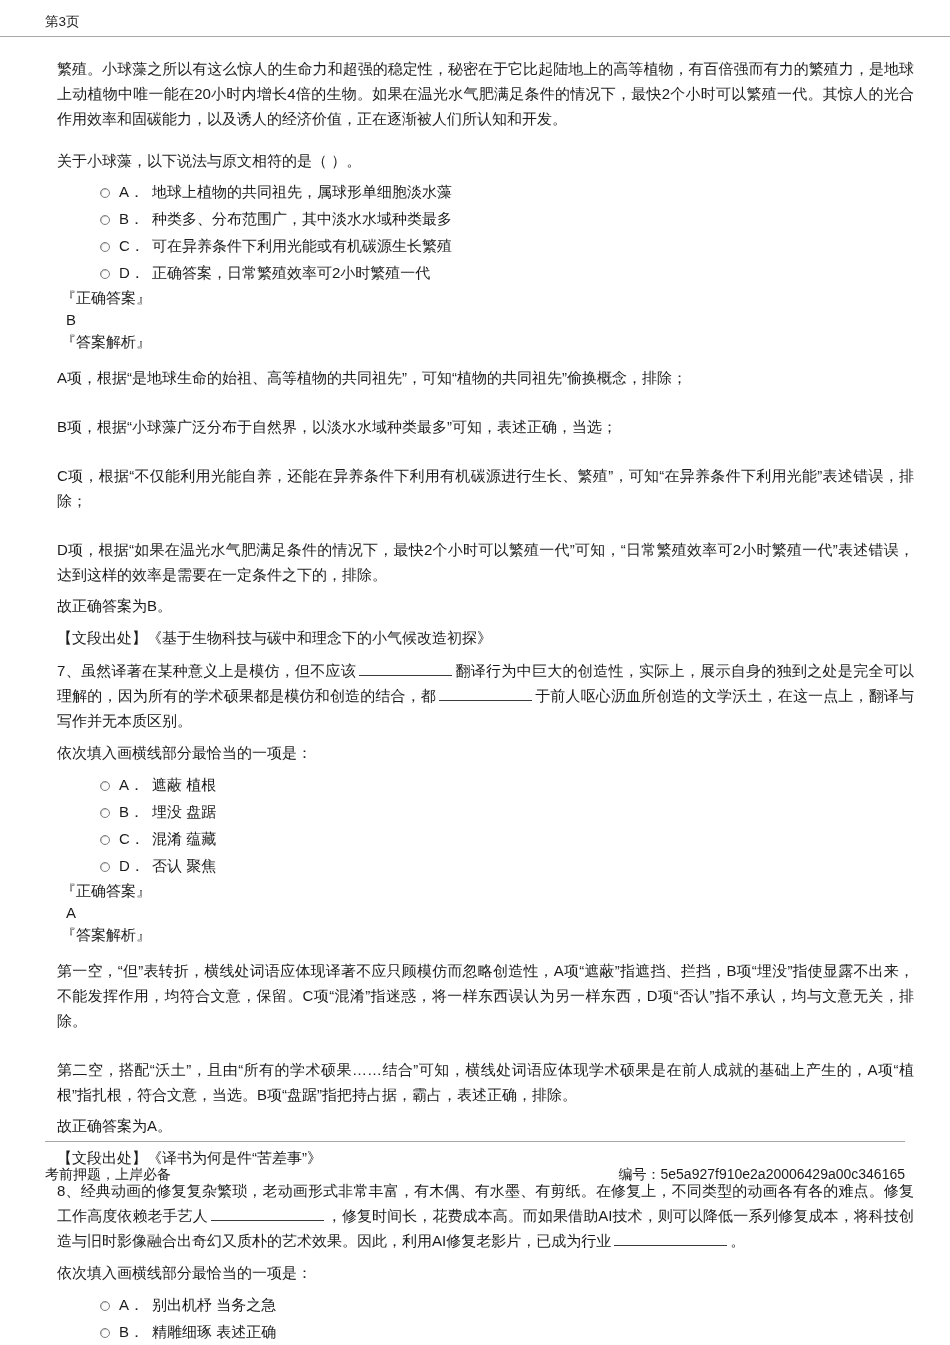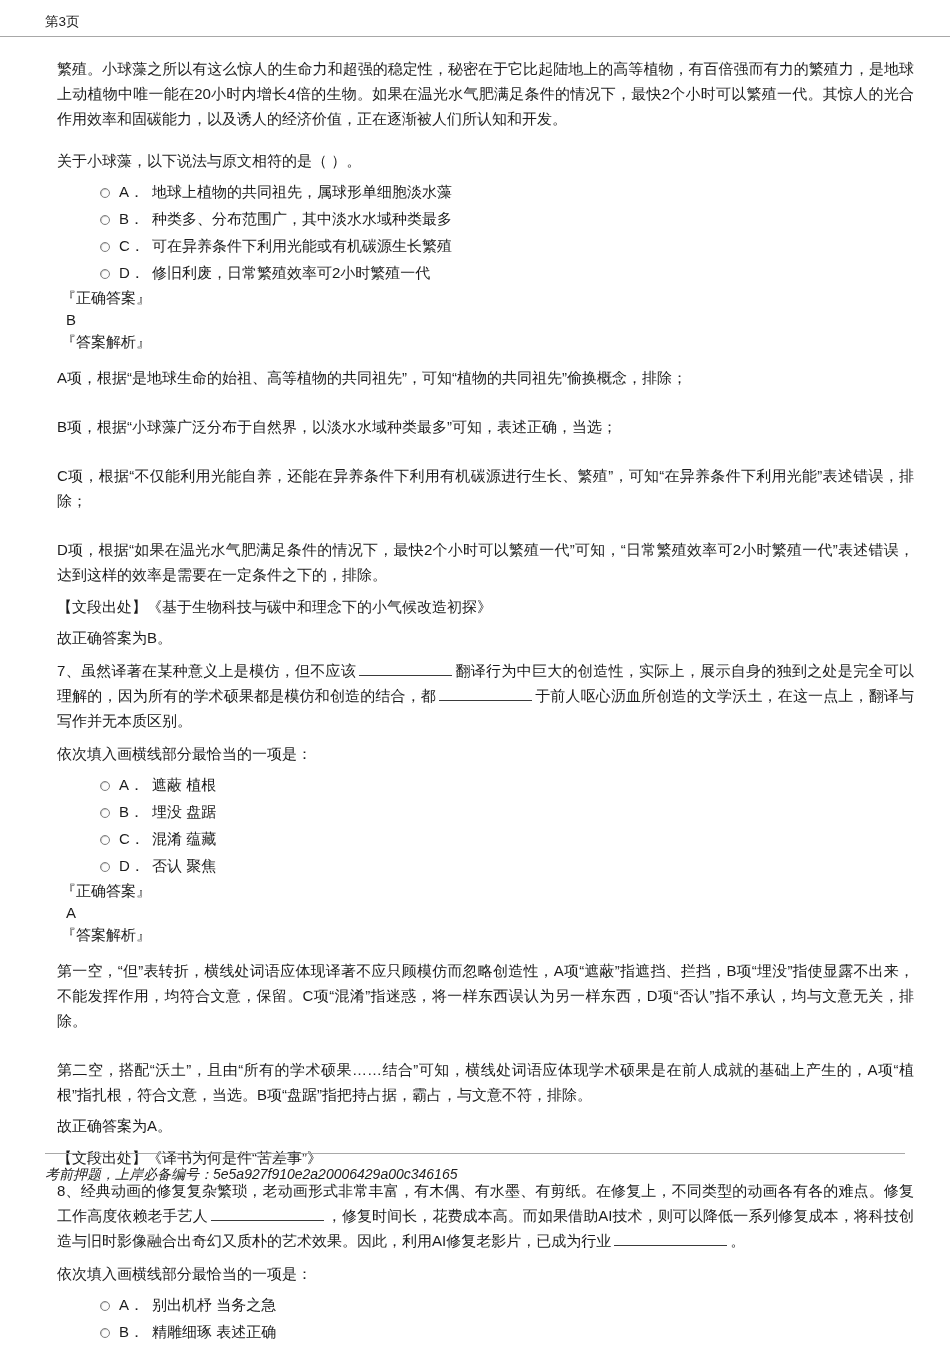--- a/index.html
+++ b/index.html
@@ -26,21 +26,21 @@
   .content { padding: 0 36px 0 57px; }
 
   .para {
     font-size: 15px;
     line-height: 25px;
     text-align: justify;
   }
   .passage { margin-top: 19px; }
   .stem-q6 { margin-top: 17px; }
   .stem { margin-top: 8px; }
-  .prompt { margin-top: 8px; }
+  .prompt { margin-top: 8px; font-family: Liberation Serif, serif; }
 
   .options { margin-top: 6px; padding-left: 43px; }
   .option { display: flex; align-items: center; height: 27px; }
   .radio {
     width: 10px; height: 10px;
     border: 1px solid #7d7d7d; border-radius: 50%;
     background: #fdfdfd;
     box-shadow: inset 0.5px 0.5px 1px rgba(0,0,0,0.35);
     margin-right: 9px; flex: 0 0 auto;
   }
@@ -62,24 +62,23 @@
     margin: 0 3px;
     vertical-align: baseline;
   }
   .blank-sm { width: 93px; }
   .blank-lg { width: 113px; }
 
   
   .footer {
     position: absolute; left: 45px; right: 45px; bottom: 12px;
     border-top: 1px solid #a8a8a8;
-    padding-top: 12px;
-    display: flex; 
+    padding-top: 24px;
+    display: flex; justify-content: space-between;
     font-size: 14px;
-    font-style: italic;
   }
 </style>
 </head>
 <body>
 
 <div class="page">
 
   <div class="header">
     <span class="page-num">第3页</span>
   </div>
@@ -103,35 +102,35 @@
           <span class="opt-text">种类多、分布范围广，其中淡水水域种类最多</span>
         </div>
         <div class="option">
           <span class="radio"></span>
           <span class="opt-letter">C．</span>
           <span class="opt-text">可在异养条件下利用光能或有机碳源生长繁殖</span>
         </div>
         <div class="option">
           <span class="radio"></span>
           <span class="opt-letter">D．</span>
-          <span class="opt-text">修旧利废，日常繁殖效率可2小时繁殖一代</span>
+          <span class="opt-text">正确答案，日常繁殖效率可2小时繁殖一代</span>
         </div>
       </div>
 
       <p class="ans-label">『正确答案』</p>
       <p class="ans-value">B</p>
       <p class="ans-label">『答案解析』</p>
 
       <p class="para exp-para">A项，根据“是地球生命的始祖、高等植物的共同祖先”，可知“植物的共同祖先”偷换概念，排除；</p>
       <p class="para exp-para-tight">B项，根据“小球藻广泛分布于自然界，以淡水水域种类最多”可知，表述正确，当选；</p>
       <p class="para exp-para-tight">C项，根据“不仅能利用光能自养，还能在异养条件下利用有机碳源进行生长、繁殖”，可知“在异养条件下利用光能”表述错误，排除；</p>
       <p class="para exp-para-tight">D项，根据“如果在温光水气肥满足条件的情况下，最快2个小时可以繁殖一代”可知，“日常繁殖效率可2小时繁殖一代”表述错误，达到这样的效率是需要在一定条件之下的，排除。</p>
 
+      <p class="para conclusion">故正确答案为B。</p>
       <p class="para source">【文段出处】《基于生物科技与碳中和理念下的小气候改造初探》</p>
-      <p class="para conclusion">故正确答案为B。</p>
     </div>
 
     <div>
       <p class="para stem"><span>7、虽然译著在某种意义上是模仿，但不应该</span><span class="blank blank-sm"></span><span>翻译行为中巨大的创造性，实际上，展示自身的独到之处是完全可以理解的，因为所有的学术硕果都是模仿和创造的结合，都</span><span class="blank blank-sm"></span><span>于前人呕心沥血所创造的文学沃土，在这一点上，翻译与写作并无本质区别。</span></p>
 
       <p class="para prompt">依次填入画横线部分最恰当的一项是：</p>
 
       <div class="options">
         <div class="option">
           <span class="radio"></span>
@@ -153,21 +152,21 @@
           <span class="opt-letter">D．</span>
           <span class="opt-text">否认 聚焦</span>
         </div>
       </div>
 
       <p class="ans-label">『正确答案』</p>
       <p class="ans-value">A</p>
       <p class="ans-label">『答案解析』</p>
 
       <p class="para exp-para">第一空，“但”表转折，横线处词语应体现译著不应只顾模仿而忽略创造性，A项“遮蔽”指遮挡、拦挡，B项“埋没”指使显露不出来，不能发挥作用，均符合文意，保留。C项“混淆”指迷惑，将一样东西误认为另一样东西，D项“否认”指不承认，均与文意无关，排除。</p>
-      <p class="para exp-para-tight">第二空，搭配“沃土”，且由“所有的学术硕果……结合”可知，横线处词语应体现学术硕果是在前人成就的基础上产生的，A项“植根”指扎根，符合文意，当选。B项“盘踞”指把持占据，霸占，与文意不符，排除。</p>
+      <p class="para exp-para-tight">第二空，搭配“沃土”，且由“所有的学术硕果……结合”可知，横线处词语应体现学术硕果是在前人成就的基础上产生的，A项“植根”指扎根，符合文意，当选。B项“盘踞”指把持占据，霸占，表述正确，排除。</p>
 
       <p class="para conclusion">故正确答案为A。</p>
       <p class="para source">【文段出处】《译书为何是件“苦差事”》</p>
     </div>
 
     <div>
       <p class="para stem"><span>8、经典动画的修复复杂繁琐，老动画形式非常丰富，有木偶、有水墨、有剪纸。在修复上，不同类型的动画各有各的难点。修复工作高度依赖老手艺人</span><span class="blank blank-lg"></span><span>，修复时间长，花费成本高。而如果借助AI技术，则可以降低一系列修复成本，将科技创造与旧时影像融合出奇幻又质朴的艺术效果。因此，利用AI修复老影片，已成为行业</span><span class="blank blank-lg"></span><span>。</span></p>
 
       <p class="para prompt">依次填入画横线部分最恰当的一项是：</p>
 

